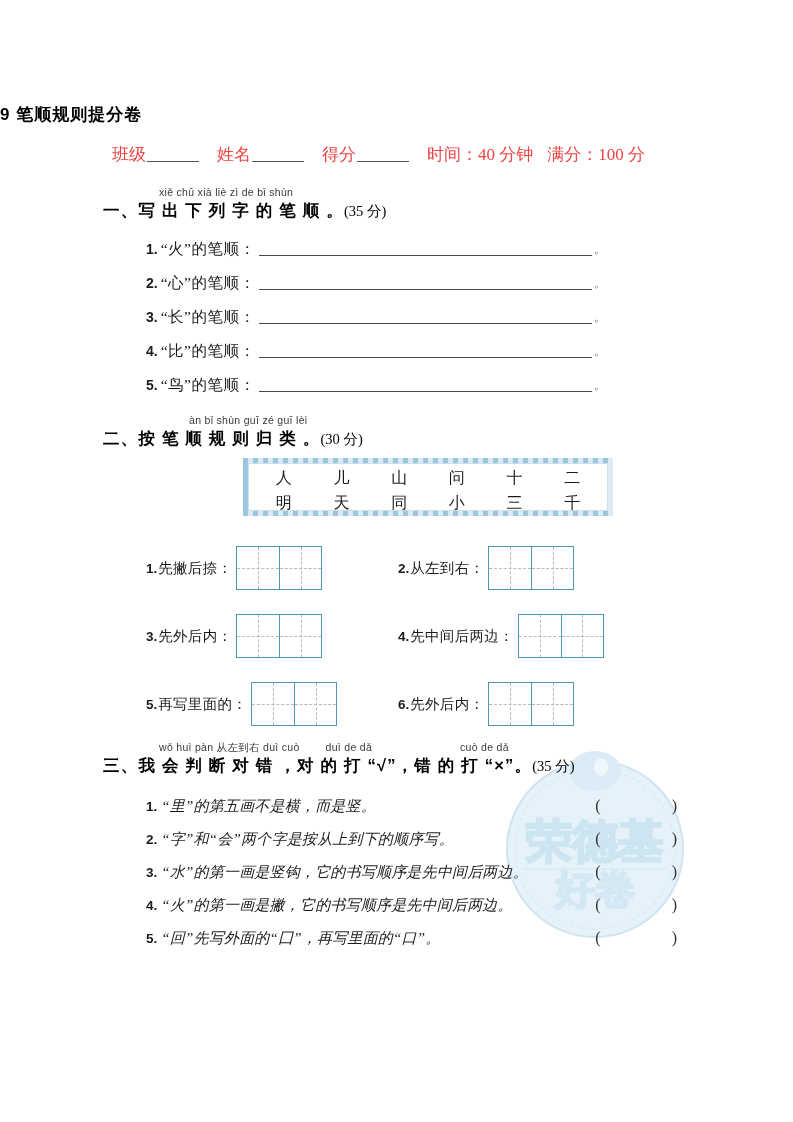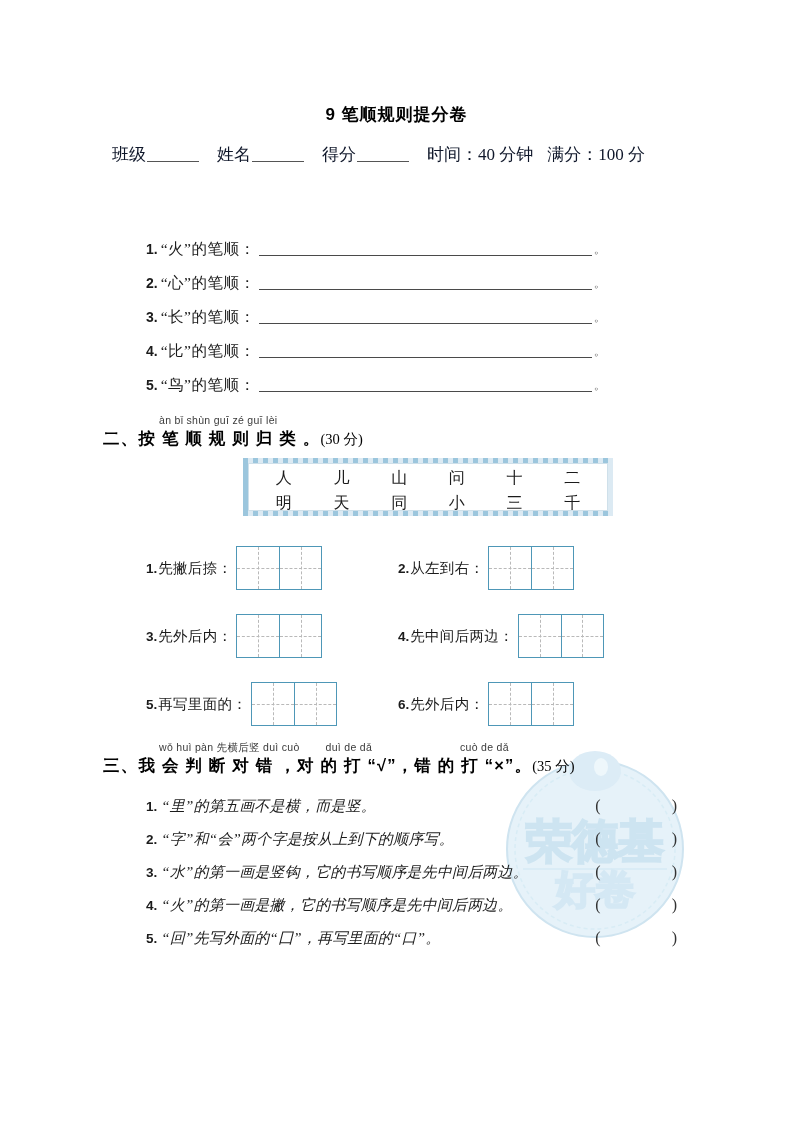--- a/index.html
+++ b/index.html
@@ -31,37 +31,37 @@
     pointer-events: none;
     z-index: 0;
   }
 
   
   .title {
     position: absolute;
     top: 103px;
     left: 0;
     width: 793px;
-    text-align: center;
+    text-align: left;
     font-family: "Liberation Sans", "DejaVu Sans", sans-serif;
     font-weight: bold;
     font-size: 17px;
     letter-spacing: 1px;
     color: #000;
     z-index: 2;
   }
 
   
   .info-line {
     position: absolute;
     top: 143px;
     left: 112px;
     width: 590px;
     font-size: 17px;
-    color: #0f172a;
+    color: #ef4444;
     white-space: nowrap;
     z-index: 2;
   }
   .info-line .blank {
     display: inline-block;
     width: 52px;
     border-bottom: 1.2px solid #555;
     margin: 0 4px 0 1px;
     height: 15px;
     vertical-align: -2px;
@@ -247,20 +247,24 @@
       <line x1="26" y1="124" x2="170" y2="124" stroke="#d6eaf4" stroke-width="1.5"></line>
     </svg>
   </div>
 
   <div class="title">9 笔顺规则提分卷</div>
 
   <div class="info-line">
     <span>班级</span><span class="blank"></span><span class="gap"></span><span>姓名</span><span class="blank"></span><span class="gap"></span><span>得分</span><span class="blank"></span><span class="gap"></span><span>时间：40 分钟</span><span class="gap"></span><span>满分：100 分</span>
   </div>
 
+  <div class="section" style="top:186px">
+    <div class="sec-pinyin" style="margin-left:56px">xiě chū xià liè  zì  de  bǐ shùn</div>
+    <div class="sec-title"><span>一、</span><span>写 出 下 列 字 的 笔 顺 。</span><span class="pts">(35 分)</span></div>
+  </div>
 
   <div class="q1-list">
     <div class="q1-item">
       <span class="num">1.</span>
       <span class="ch">“火”的笔顺：</span>
       <span class="rule-line"></span>
       <span class="end-dot">。</span>
     </div>
     <div class="q1-item">
       <span class="num">2.</span>
@@ -282,21 +286,21 @@
     </div>
     <div class="q1-item">
       <span class="num">5.</span>
       <span class="ch">“鸟”的笔顺：</span>
       <span class="rule-line"></span>
       <span class="end-dot">。</span>
     </div>
   </div>
 
   <div class="section" style="top:414px">
-    <div class="sec-pinyin" style="margin-left:56px">àn  bǐ shùn guī zé guī lèi</div>
+    <div class="sec-pinyin" style="margin-left:86px">àn  bǐ shùn guī zé guī lèi</div>
     <div class="sec-title"><span>二、</span><span>按 笔 顺 规 则 归 类 。</span><span class="pts">(30 分)</span></div>
   </div>
 
   <div class="char-bank">
     <div class="bank-inner">
       <div class="bank-row">
         <span class="cell">人</span>
         <span class="cell">儿</span>
         <span class="cell">山</span>
         <span class="cell">问</span>
@@ -370,21 +374,21 @@
           <span class="tz-cell"></span>
           <span class="tz-cell"></span>
         </span>
       </div>
     </div>
 
   </div>
 
   <div class="section" style="top:741px">
     <div class="sec-pinyin">
-      <span style="display:inline-block;width:56px"></span><span>wǒ huì pàn 先横后竖 duì cuò</span><span style="display:inline-block;width:26px"></span><span>duì de dǎ</span><span style="display:inline-block;width:88px"></span><span>cuò de dǎ</span>
+      <span style="display:inline-block;width:56px"></span><span>wǒ huì pàn 从左到右 duì cuò</span><span style="display:inline-block;width:26px"></span><span>duì de dǎ</span><span style="display:inline-block;width:88px"></span><span>cuò de dǎ</span>
     </div>
     <div class="sec-title"><span>三、</span><span>我 会 判 断 对 错 ，对 的 打 “√”，错 的 打 “×”。</span><span class="pts">(35 分)</span></div>
   </div>
 
   <div class="q3-list">
     <div class="q3-item">
       <span class="num">1.</span>
       <span class="stmt">“里”的第五画不是横，而是竖。</span>
       <span class="spacer"></span>
       <span class="paren">(　　)</span>

